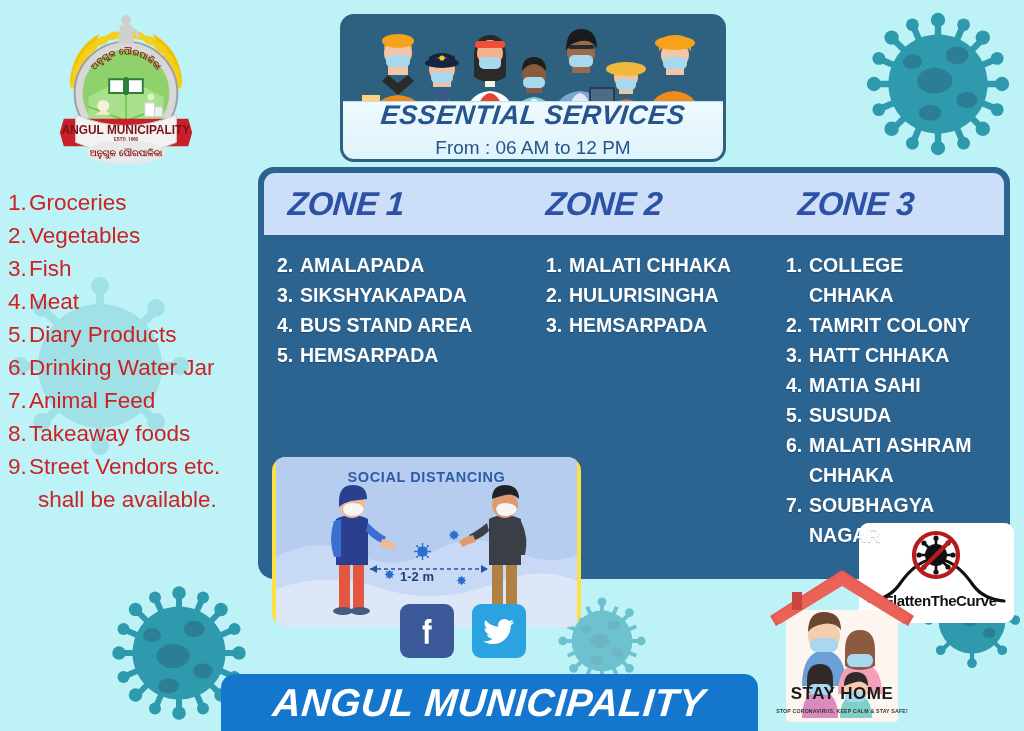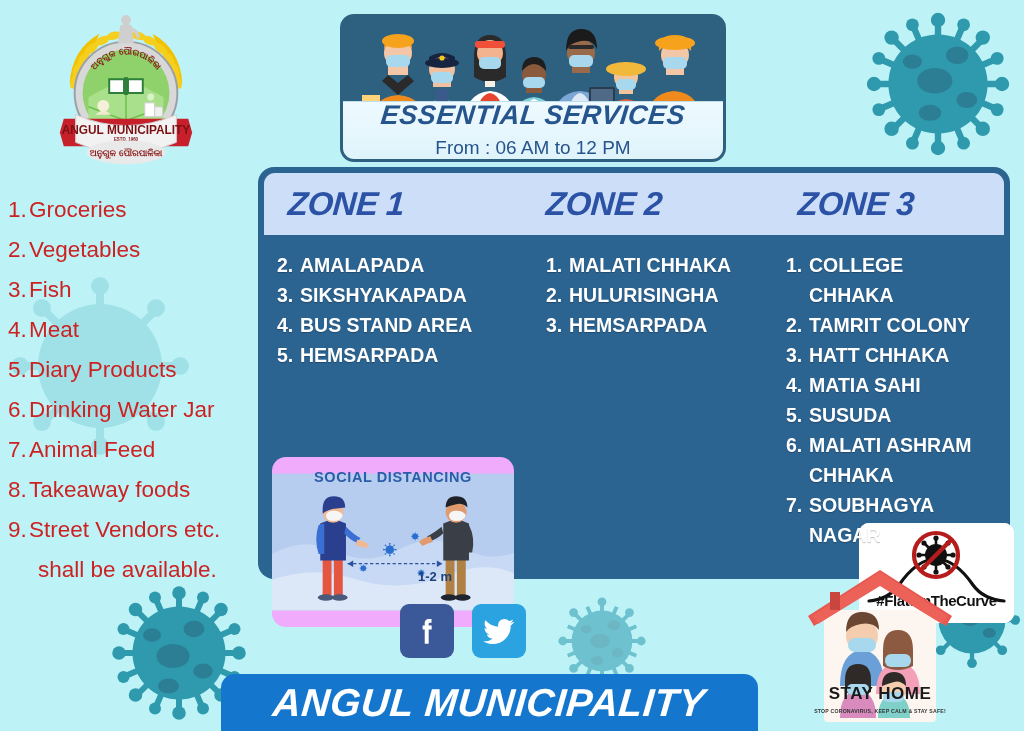--- a/index.html
+++ b/index.html
@@ -39,21 +39,21 @@
   }
   #essential-sub {
     font-size: 19px; color: #26548c; line-height: 1.15; margin-top: 8px;
   }
 
   
   #service-list {
     position: absolute; left: 8px; top: 186px; width: 250px;
     color: #cd2222; font-size: 22.5px; line-height: 33px;
   }
-  #service-list .li { white-space: nowrap; margin-top: 7px; }
+  #service-list .li { white-space: nowrap; }
   #service-list .li .num { display: inline-block; width: 21px; }
   #service-list .tail { padding-left: 30px; }
 
   
   #zones-panel {
     position: absolute; left: 258px; top: 167px; width: 752px; height: 412px;
     background: #2b6391;
     border-radius: 16px;
     padding: 6px 6px 8px 6px;
   }
@@ -80,44 +80,44 @@
   .zone-item {
     color: #ffffff; font-weight: bold; font-size: 19.5px; line-height: 30px;
     white-space: pre;
     text-shadow: 0 1px 1px rgba(0,0,0,.25);
   }
   .zone-item .n { display: inline-block; width: 23px; }
   .zone-item .cont { display: inline-block; padding-left: 23px; }
 
   
   #social-card {
-    position: absolute; left: 8px; top: 222px; width: 242px; height: 170px;
-    background: #f0abfc; border-radius: 14px; overflow: hidden;
+    position: absolute; left: 8px; top: 222px; width: 309px; height: 170px;
+    background: #fde047; border-radius: 14px; overflow: hidden;
   }
   #sd-title {
     position: absolute; top: 12px; left: 0; width: 100%; text-align: center;
     font-size: 14.5px; font-weight: bold; color: #2d5ca8; letter-spacing: 0.6px;
   }
   #sd-dist-label {
     position: absolute; left: 128px; top: 112px;
-    font-size: 13px; font-weight: bold; color: #1f3f77; margin-left: 18px;
+    font-size: 13px; font-weight: bold; color: #1f3f77;
   }
 
   
   #flatten-card {
     position: absolute; left: 325px; top: 288px; width: 155px; height: 100px;
     background: #ffffff; border-radius: 10px; overflow: hidden;
   }
   #flatten-text {
     position: absolute; bottom: 14px; width: 100%; text-align: center;
     font-size: 15px; font-weight: bold; color: #111; letter-spacing: -0.4px;
   }
 
   
-  #stayhome { position: absolute; left: 800px; top: 566px; width: 160px; height: 158px; }
+  #stayhome { position: absolute; left: 762px; top: 566px; width: 160px; height: 158px; }
   #sh-title {
     position: absolute; left: 0; bottom: 20px; width: 100%; text-align: center;
     font-size: 17px; font-weight: bold; color: #1a1a1a; letter-spacing: 0.5px;
   }
   #sh-sub {
     position: absolute; left: 0; bottom: 10px; width: 100%; text-align: center;
     font-size: 5.2px; font-weight: bold; color: #333; letter-spacing: 0.2px;
   }
 
   

